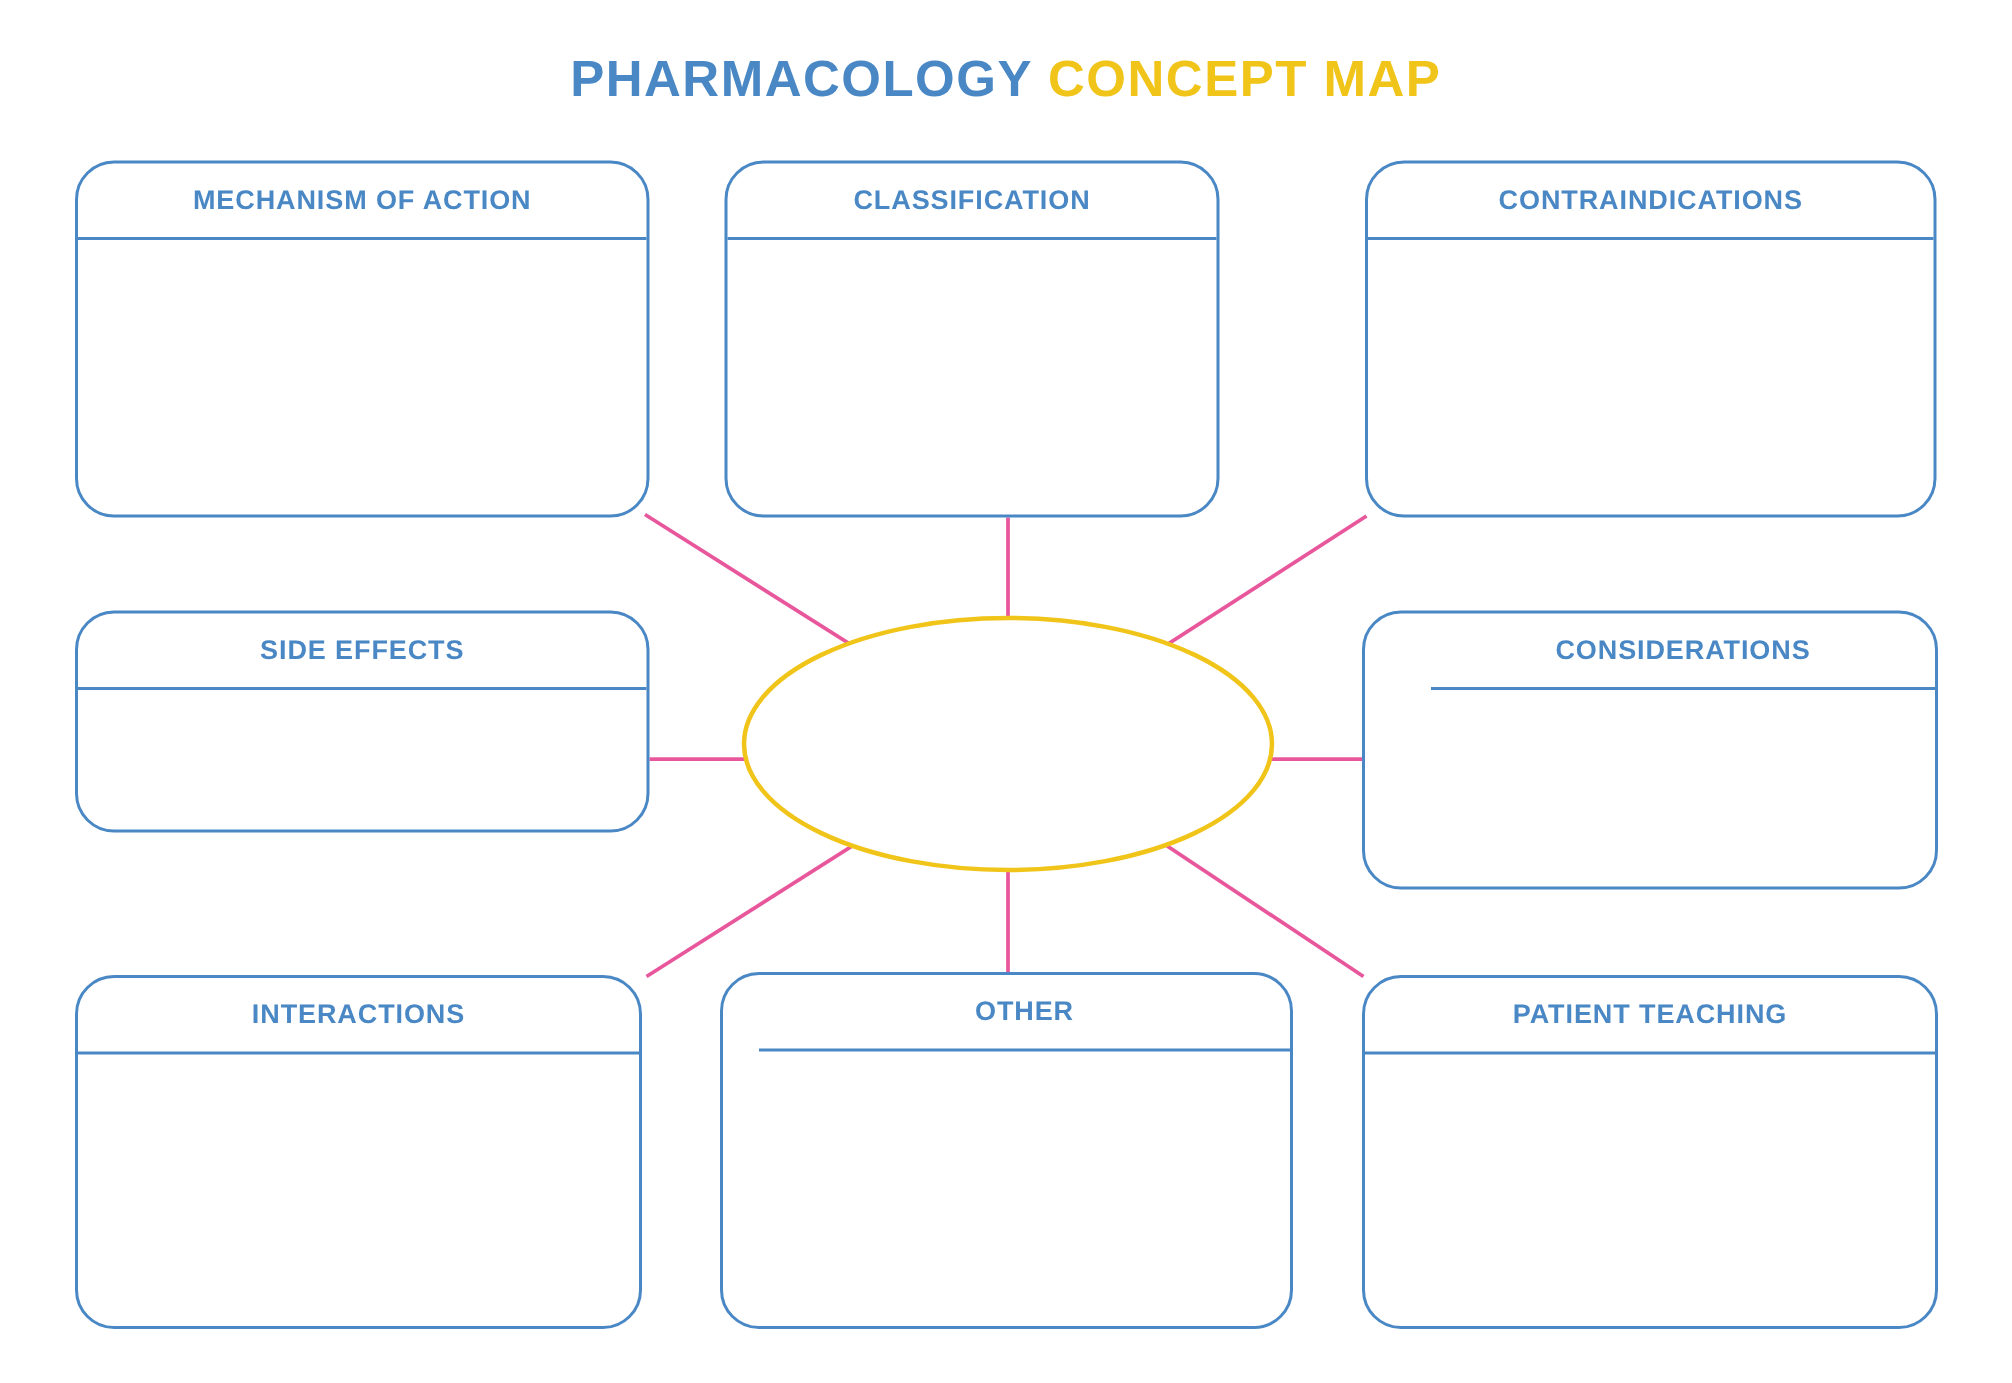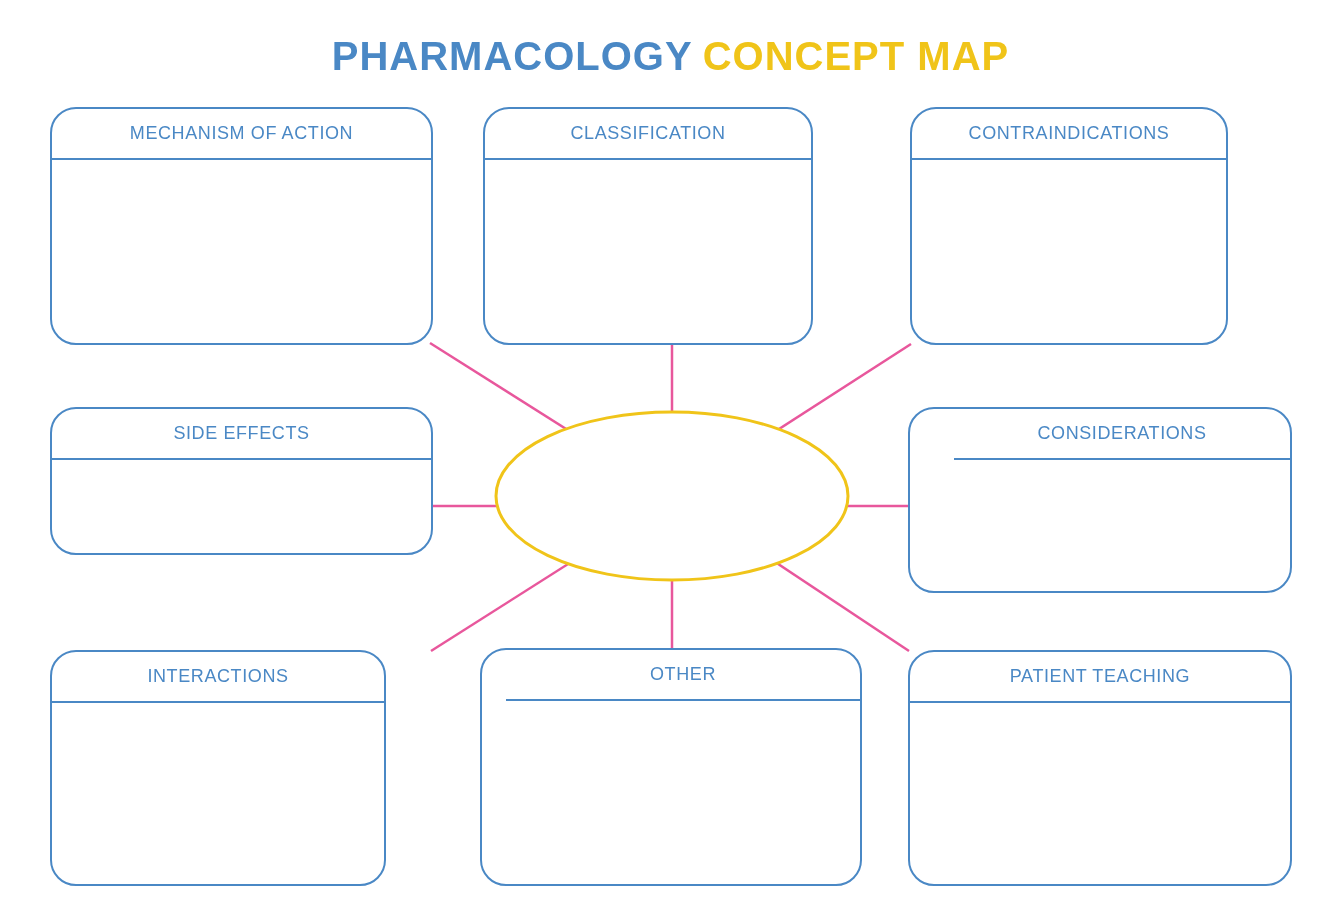--- a/index.html
+++ b/index.html
@@ -17,21 +17,21 @@
     height:922px;
     background:var(--background);
     overflow:hidden;
   }
   .title{
     position:absolute;
     top:34px;
     left:0;
     width:100%;
     text-align:center;
-    font-size:40px;
+    font-size:34px;
     font-weight:700;
     letter-spacing:1px;
     white-space:nowrap;
   }
   .t-blue{color:var(--blue);}
   .t-yellow{color:var(--yellow);margin-left:10px;}
   .connectors{
     position:absolute;
     top:0;left:0;
     width:1341px;height:922px;
@@ -55,21 +55,21 @@
   .box-header{
     height:51px;
     border-bottom:2px solid var(--blue);
     display:flex;
     align-items:center;
     justify-content:center;
   }
   .box-label{
     color:var(--blue);
     font-size:18px;
-    font-weight:400;
+    font-weight:700;
     letter-spacing:0.6px;
     white-space:nowrap;
     text-align:right;
   }
   .box-body{
     position:absolute;
     top:53px;bottom:0;left:0;right:0;
     border-radius:0 0 24px 24px;
   }
   .center-label{
@@ -111,42 +111,42 @@
     <div class="box-body"></div>
   </div>
 
   <div class="box" style="left:483px;top:107px;width:330px;height:238px;">
     <div class="box-header">
       <span class="box-label">CLASSIFICATION</span>
     </div>
     <div class="box-body"></div>
   </div>
 
-  <div class="box" style="left:910px;top:107px;width:318px;height:238px;">
+  <div class="box" style="left:910px;top:107px;width:381px;height:238px;">
     <div class="box-header">
       <span class="box-label">CONTRAINDICATIONS</span>
     </div>
     <div class="box-body"></div>
   </div>
 
   <div class="box" style="left:50px;top:407px;width:383px;height:148px;">
     <div class="box-header">
       <span class="box-label">SIDE EFFECTS</span>
     </div>
     <div class="box-body"></div>
   </div>
 
   <div class="box" style="left:908px;top:407px;width:384px;height:186px;padding-left:44px;">
     <div class="box-header">
       <span class="box-label">CONSIDERATIONS</span>
     </div>
     <div class="box-body"></div>
   </div>
 
-  <div class="box" style="left:50px;top:650px;width:336px;height:236px;">
+  <div class="box" style="left:50px;top:650px;width:378px;height:236px;">
     <div class="box-header">
       <span class="box-label">INTERACTIONS</span>
     </div>
     <div class="box-body"></div>
   </div>
 
   <div class="box" style="left:480px;top:648px;width:382px;height:238px;padding-left:24px;">
     <div class="box-header">
       <span class="box-label">OTHER</span>
     </div>

